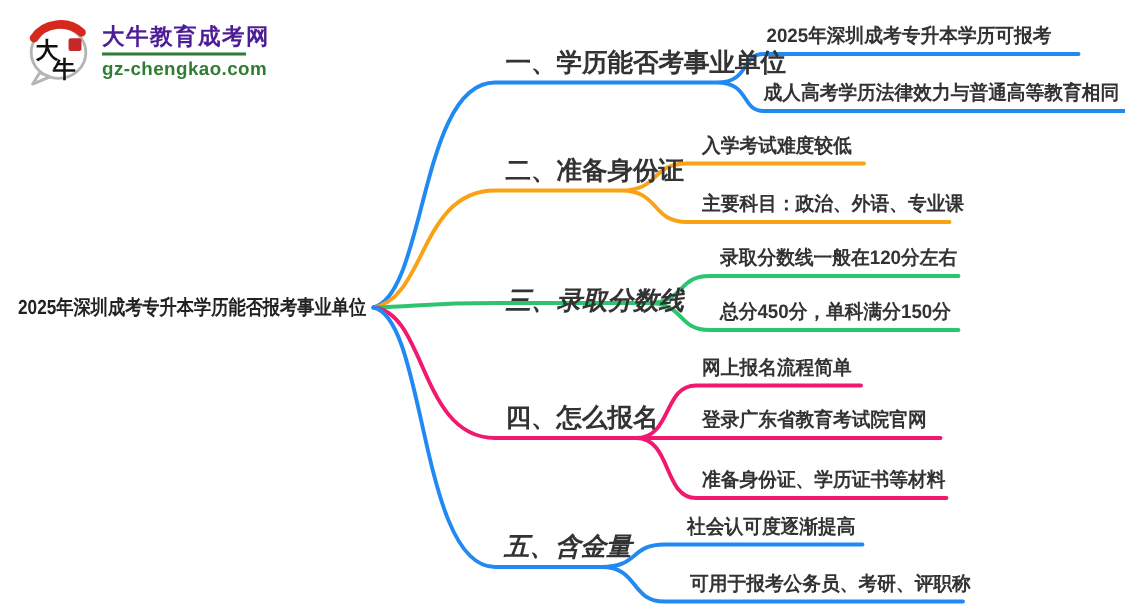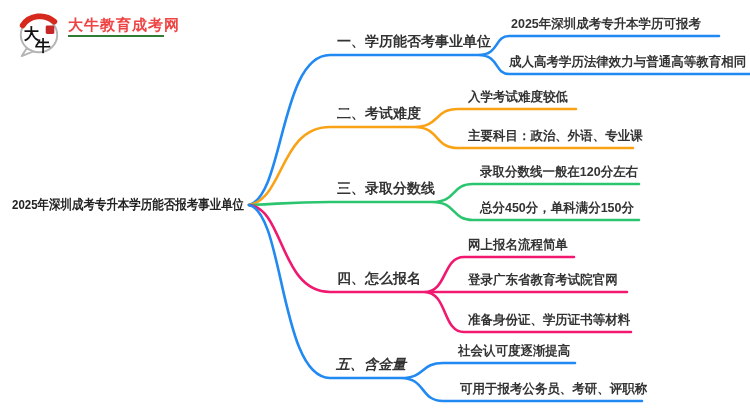--- a/index.html
+++ b/index.html
@@ -7,21 +7,21 @@
     position:relative;width:750px;height:410px;background:#ffffff;
     overflow:hidden;font-family:"Liberation Sans","DejaVu Sans",sans-serif;
   }
   .links{position:absolute;left:0;top:0;width:750px;height:410px;}
   .links path{fill:none;stroke-width:2.6;stroke-linecap:round;stroke-linejoin:round;}
   .node{
     position:absolute;white-space:nowrap;color:#333;font-weight:600;
     font-size:13px;line-height:17px;transform-origin:0 50%;
   }
   .root-node{font-size:13.5px;transform:scaleX(.85);color:#222;}
-  .branch-label{font-size:14px;}
+  .branch-label{font-size:17px;}
   .leaf{font-size:13px;transform:scaleX(.96);}
   
   .logo{position:absolute;left:16px;top:12px;display:flex;align-items:flex-start;gap:6px;}
   .logo-icon{width:46px;height:46px;flex:0 0 auto;}
   .logo-text{padding-top:4px;}
   .logo-title{font-size:15px;font-weight:800;letter-spacing:1px;line-height:17px;}
   .logo-rule{height:2px;width:96px;margin:2px 0 2px 0;}
   .logo-domain{font-size:12.5px;font-weight:700;letter-spacing:.3px;line-height:14px;}
 </style>
 </head>
@@ -51,36 +51,37 @@
   <div class="logo">
     <svg class="logo-icon" viewBox="0 0 48 48">
       <ellipse cx="24" cy="24" rx="19" ry="18" fill="#ffffff" stroke="#b5b5b5" stroke-width="2"></ellipse>
       <path d="M11,38 L6,46 L18,41 Z" fill="#ffffff" stroke="#b5b5b5" stroke-width="2" stroke-linejoin="round"></path>
       <path d="M7,14 A21,19 0 0 1 40,10" stroke="#D7281E" stroke-width="6" fill="none" stroke-linecap="round"></path>
       <rect x="31" y="14" width="9" height="9" rx="1.5" fill="#C62828"></rect>
       <text x="8" y="28" font-size="16" font-weight="bold" fill="#111">大</text>
       <text x="20" y="41" font-size="16" font-weight="bold" fill="#111">牛</text>
     </svg>
     <div class="logo-text">
-      <div class="logo-title" style="color:#ef4444">大牛教育成考网</div>
+      <div class="logo-title" style="color:#4c1d95">大牛教育成考网</div>
       <div class="logo-rule" style="background:#2E7D32"></div>
+      <div class="logo-domain" style="color:#2E7D32">gz-chengkao.com</div>
     </div>
   </div>
 
   <div class="node root-node" style="left:12px;top:196px;">2025年深圳成考专升本学历能否报考事业单位</div>
 
   <div class="node branch-label" style="left:337px;top:33px;">一、学历能否考事业单位</div>
   <div class="node leaf" style="left:511px;top:15px;">2025年深圳成考专升本学历可报考</div>
   <div class="node leaf" style="left:509px;top:53px;">成人高考学历法律效力与普通高等教育相同</div>
 
-  <div class="node branch-label" style="left:337px;top:105px;">二、考试难度</div>
+  <div class="node branch-label" style="left:337px;top:105px;">二、准备身份证</div>
   <div class="node leaf" style="left:468px;top:88px;">入学考试难度较低</div>
   <div class="node leaf" style="left:468px;top:127px;">主要科目：政治、外语、专业课</div>
 
-  <div class="node branch-label" style="left:337px;top:180px;">三、录取分数线</div>
+  <div class="node branch-label" style="left:337px;top:192px;font-style:italic;">三、录取分数线</div>
   <div class="node leaf" style="left:480px;top:163px;">录取分数线一般在120分左右</div>
   <div class="node leaf" style="left:480px;top:199px;">总分450分，单科满分150分</div>
 
   <div class="node branch-label" style="left:337px;top:270px;text-align:right;">四、怎么报名</div>
   <div class="node leaf" style="left:468px;top:236px;">网上报名流程简单</div>
   <div class="node leaf" style="left:468px;top:271px;">登录广东省教育考试院官网</div>
   <div class="node leaf" style="left:468px;top:311px;">准备身份证、学历证书等材料</div>
 
   <div class="node branch-label" style="left:336px;top:356px;font-style:italic;">五、含金量</div>
   <div class="node leaf" style="left:458px;top:342px;">社会认可度逐渐提高</div>

